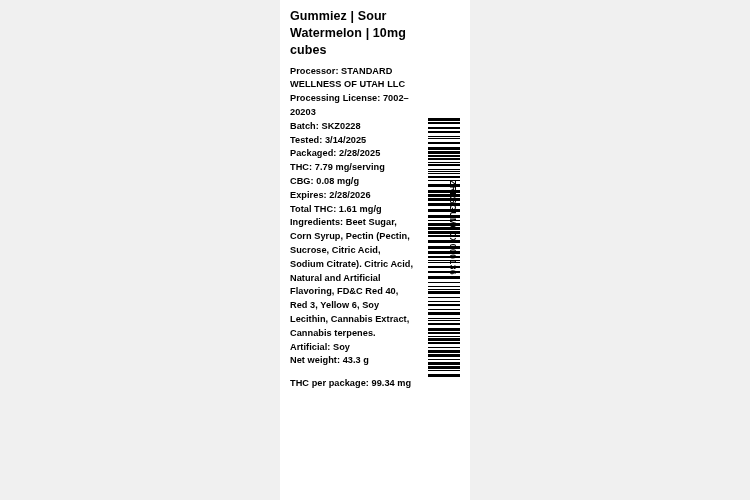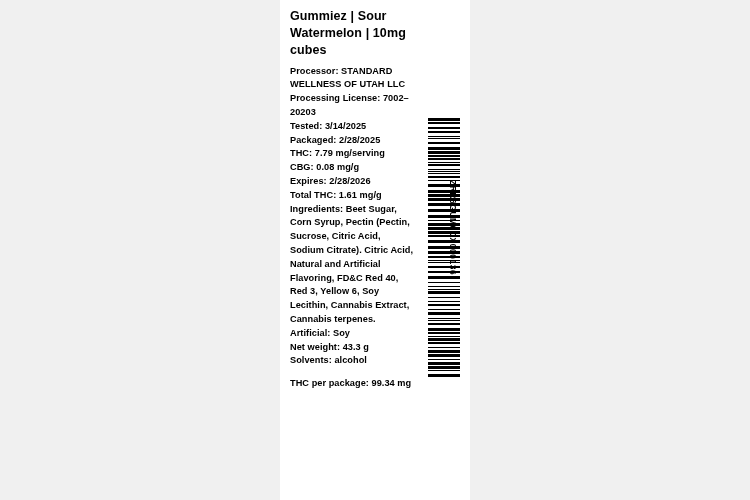--- a/index.html
+++ b/index.html
@@ -111,30 +111,30 @@
 <div class="page">
 
   <div class="label-card">
     <div class="label-inner">
 
       <div class="product-title">Gummiez  |  Sour Watermelon  |  10mg cubes</div>
 
       <div class="info-lines">
         <span class="info-line">Processor: STANDARD WELLNESS OF UTAH LLC</span>
         <span class="info-line">Processing License: 7002–20203</span>
+        <span class="info-line">Batch: SKZ0228</span>
         <span class="info-line">Tested: 3/14/2025</span>
         <span class="info-line">Packaged: 2/28/2025</span>
         <span class="info-line">THC: 7.79 mg/serving</span>
         <span class="info-line">CBG: 0.08 mg/g</span>
         <span class="info-line">Expires: 2/28/2026</span>
         <span class="info-line">Total THC: 1.61 mg/g</span>
         <span class="info-line">Ingredients: Beet Sugar, Corn Syrup, Pectin (Pectin, Sucrose, Citric Acid, Sodium Citrate). Citric Acid, Natural and Artificial Flavoring, FD&amp;C Red 40, Red 3, Yellow 6, Soy Lecithin, Cannabis Extract, Cannabis terpenes.</span>
         <span class="info-line">Artificial: Soy</span>
         <span class="info-line">Net weight: 43.3 g</span>
-        <span class="info-line">Solvents: alcohol</span>
         <span class="spacer-line"></span>
         <span class="thc-per-package">THC per package: 99.34 mg</span>
       </div>
 
     </div>
 
     <div class="barcode-wrap">
       <div class="barcode" id="barcode-bars">
           <div class="bar" style="height: 3px;"></div>
           <div class="gap" style="height: 1px;"></div>

